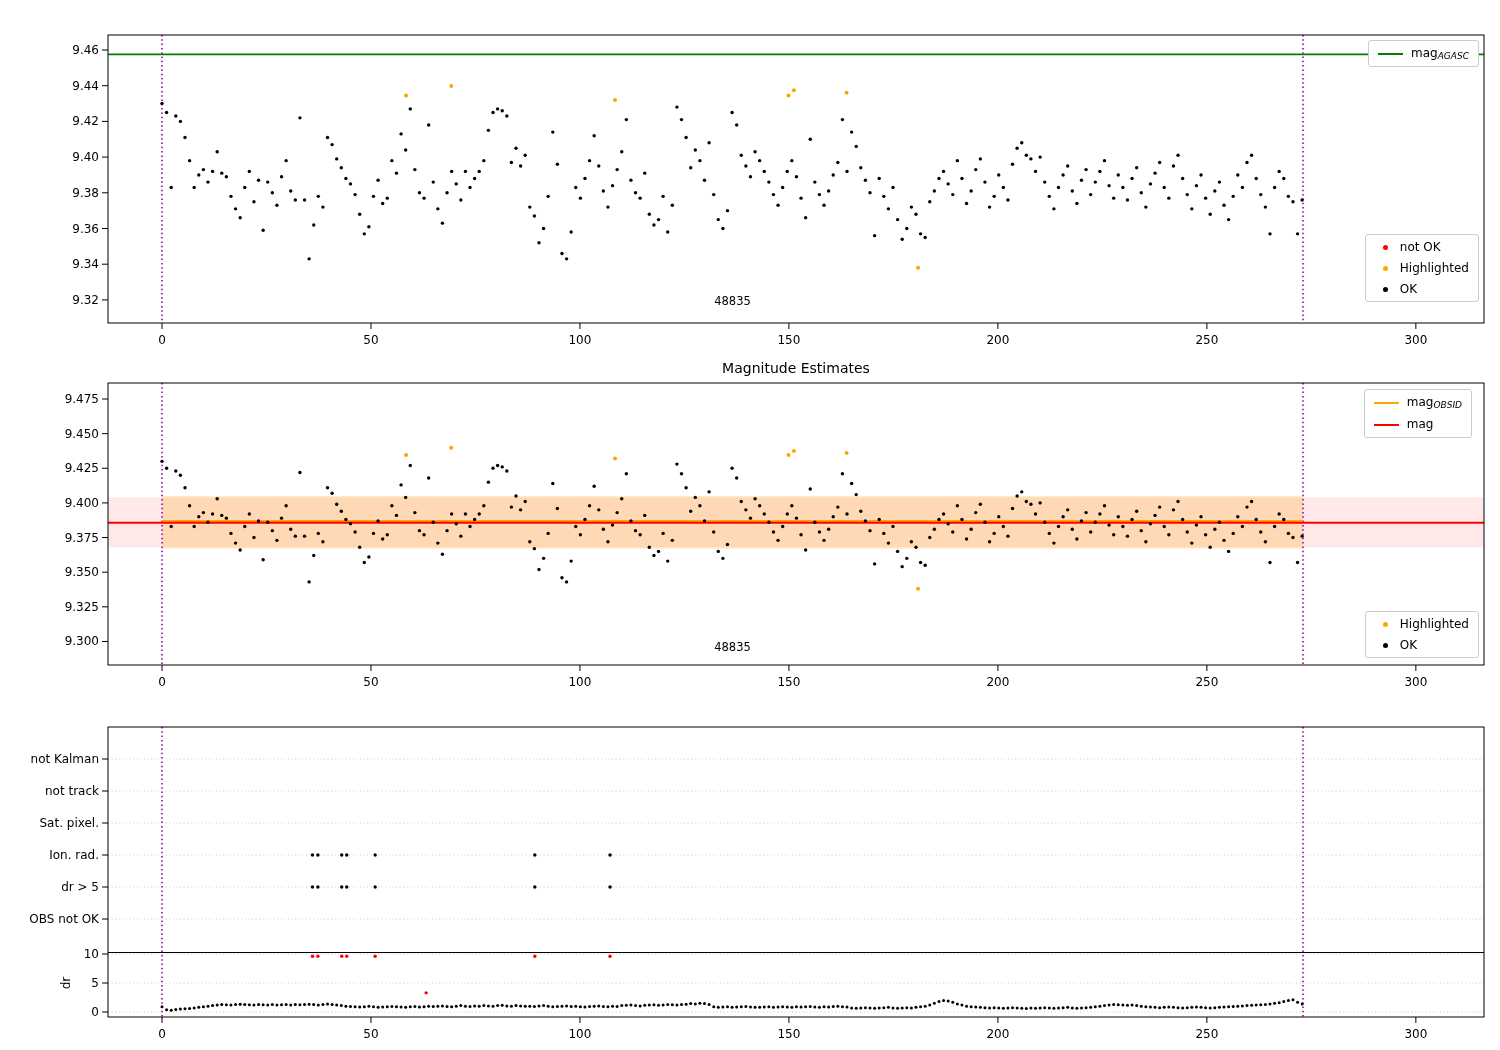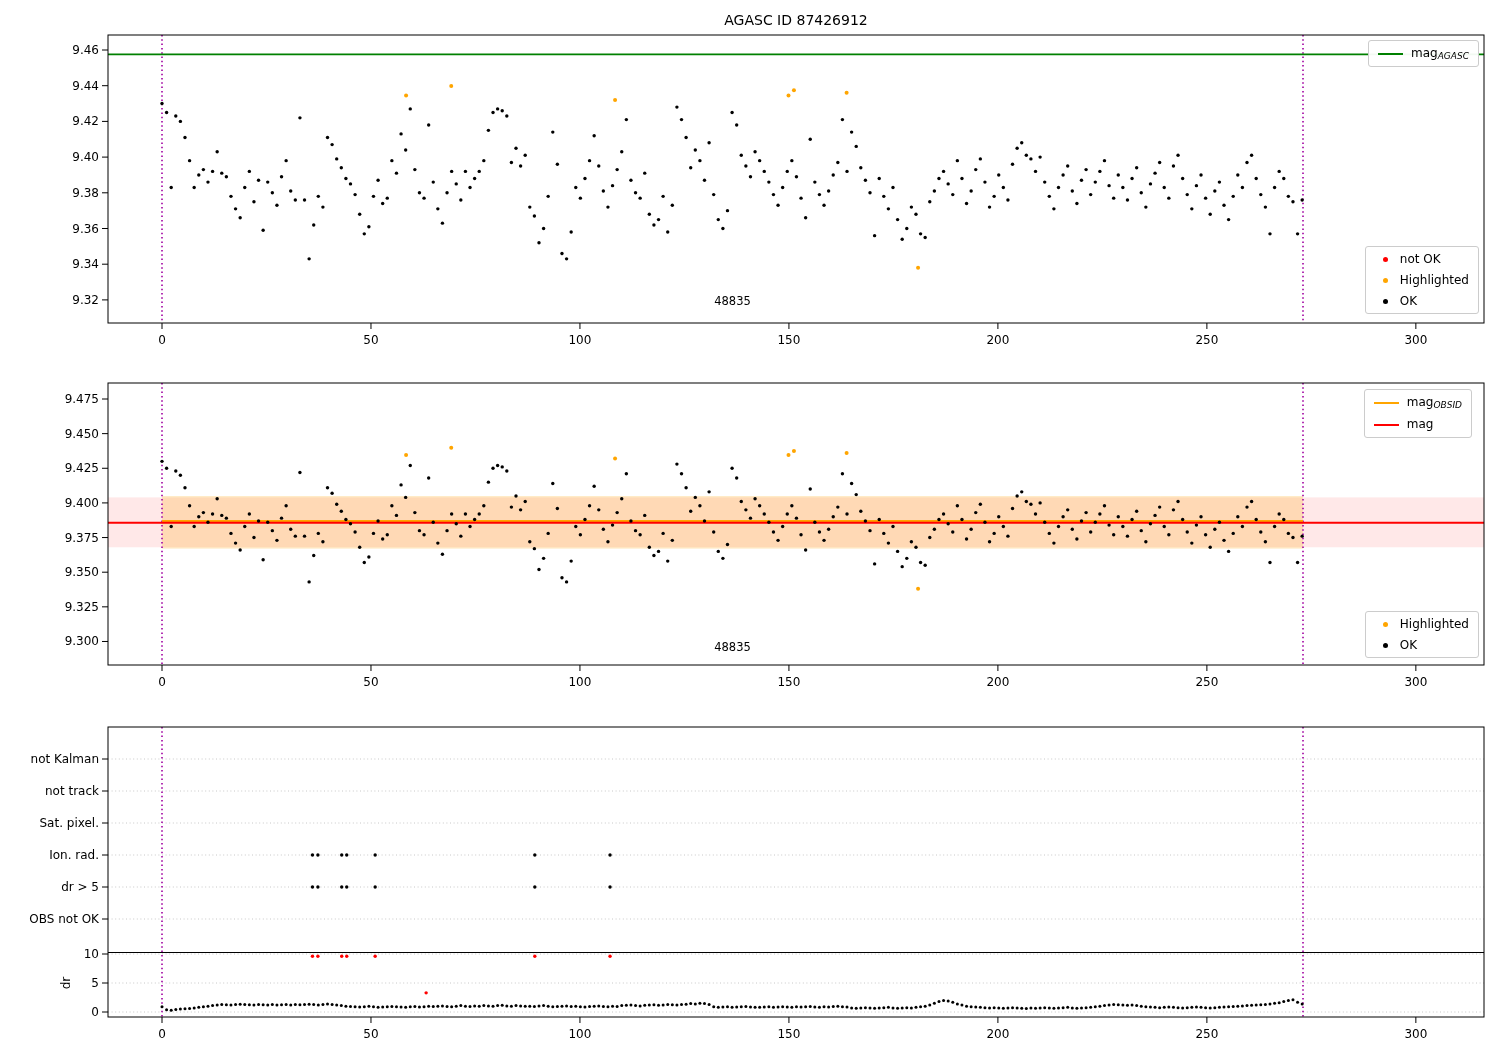--- a/index.html
+++ b/index.html
@@ -12,21 +12,21 @@
   .legend-item{display:flex;align-items:center;white-space:nowrap;}
   .legend-line{display:inline-block;width:25px;height:0;border-top:2.5px solid #000;margin-right:8px;}
   .legend-dot{display:inline-block;width:5px;height:5px;border-radius:50%;background:#000;margin:0 12px 0 8px;}
   .sub{font-size:9px;font-style:italic;vertical-align:-2px;}
 </style>
 </head>
 <body>
 
 <div id="figure">
 
-  <div class="plot-title" style="top:12px">AGASC ID 87426912</div>
+  <div class="plot-title" style="top:360px">Magnitude Estimates</div>
 
   <svg id="fig" width="1500" height="1050">
       <g>
         <line x1="162" x2="162" y1="35" y2="323" stroke="#a000a0" stroke-width="1.6" stroke-dasharray="1.5 2.8"></line>
         <line x1="1303.0035" x2="1303.0035" y1="35" y2="323" stroke="#a000a0" stroke-width="1.6" stroke-dasharray="1.5 2.8"></line>
         <line x1="108" x2="1484" y1="54.46250000000228" y2="54.46250000000228" stroke="#008000" stroke-width="1.8"></line>
         <g>
           <circle cx="162" cy="103.55000000000203" r="1.7" fill="#000"></circle>
           <circle cx="166.59745" cy="112.47500000000025" r="1.7" fill="#000"></circle>
           <circle cx="171.1949" cy="187.4450000000031" r="1.7" fill="#000"></circle>
@@ -946,21 +946,21 @@
       </g>
     </svg>
 
   <div class="legend" style="top:40px;right:21px">
     <div class="legend-item">
       <span class="legend-line" style="border-top-color: rgb(0, 128, 0);"></span>
       <span><span>mag</span><i class="sub">AGASC</i></span>
     </div>
   </div>
 
-  <div class="legend" style="top:246px;right:21px">
+  <div class="legend" style="top:234px;right:21px">
     <div class="legend-item">
       <span class="legend-dot" style="background: rgb(255, 0, 0);"></span>
       <span>not OK</span>
     </div>
     <div class="legend-item">
       <span class="legend-dot" style="background: rgb(255, 165, 0);"></span>
       <span>Highlighted</span>
     </div>
     <div class="legend-item">
       <span class="legend-dot" style="background: rgb(0, 0, 0);"></span>

